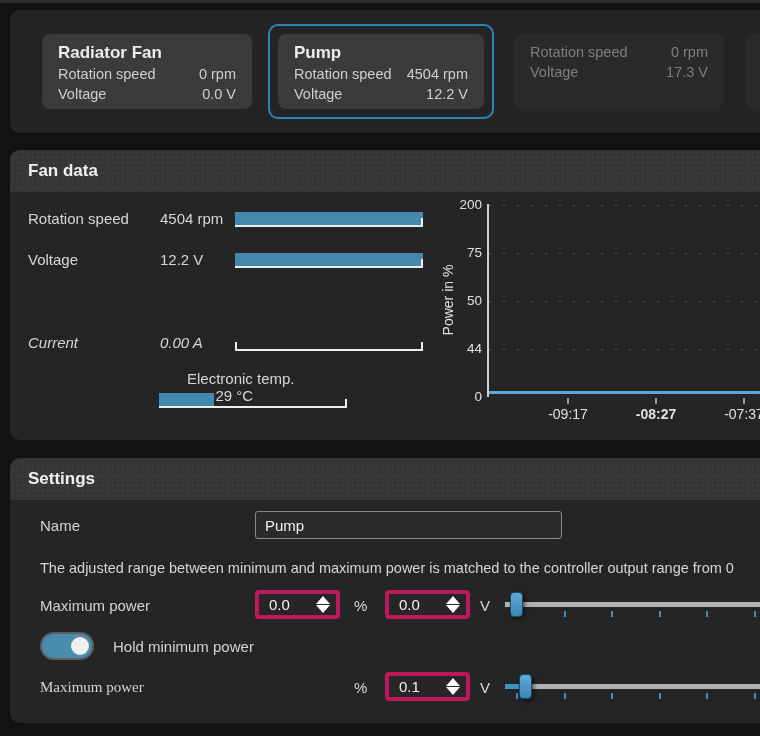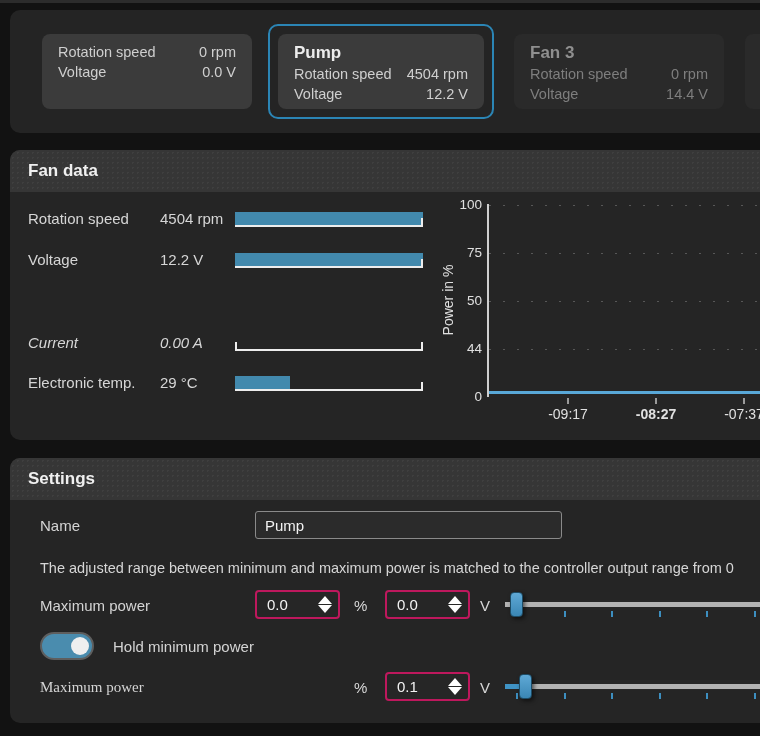--- a/index.html
+++ b/index.html
@@ -47,21 +47,21 @@
   .data-line{position:absolute;left:479px;top:241px;width:321px;height:3px;background:#59a8d8;}
   .xtick-mark{position:absolute;top:248px;width:2px;height:6px;background:#9a9a9a;}
   .xtick-label{position:absolute;top:256px;width:64px;text-align:center;color:#e0e0e0;font-size:14px;}
 
   
   #settings-panel{top:458px;height:265px;}
   .s-label{position:absolute;left:30px;font-size:15px;color:#d4d4d4;}
   .text-input{position:absolute;left:245px;top:53px;width:307px;height:28px;background:#2b2b2b;border:1px solid #8a8a8a;border-radius:3px;color:#f2f2f2;font-size:15px;padding-left:9px;display:flex;align-items:center;}
   .description{position:absolute;left:30px;top:102px;width:766px;font-size:14.5px;color:#d6d6d6;white-space:nowrap;overflow:hidden;}
 
-  .spinbox{position:absolute;width:85px;height:29px;background:#262626;border:2px solid #be185d;border-radius:4px;display:flex;align-items:center;}
+  .spinbox{position:absolute;width:85px;height:29px;background:#262626;border:4px solid #be185d;border-radius:4px;display:flex;align-items:center;}
   .spinbox .sp-val{flex:1;padding-left:10px;font-size:15px;color:#f2f2f2;}
   .sp-arrows{width:22px;display:flex;flex-direction:column;align-items:center;gap:1px;padding-right:4px;}
   .arr-up{width:0;height:0;border-left:7px solid transparent;border-right:7px solid transparent;border-bottom:8px solid #ffffff;}
   .arr-down{width:0;height:0;border-left:7px solid transparent;border-right:7px solid transparent;border-top:8px solid #ffffff;}
   .unit{position:absolute;font-size:15px;color:#d8d8d8;}
 
   .slider{position:absolute;left:495px;width:315px;height:30px;}
   .slider .track{position:absolute;left:0;top:13px;width:315px;height:5px;background:#b2b2b2;}
   .slider .track-fill{position:absolute;left:0;top:13px;height:5px;background:#3f93c5;}
   .slider .thumb{position:absolute;top:3px;width:13px;height:25px;border-radius:4px;background:linear-gradient(180deg,#5fa9d6,#3a86b4);border:1px solid #1d4c66;box-shadow:2px 2px 4px rgba(0,0,0,0.55);}
@@ -72,20 +72,21 @@
 </style>
 </head>
 <body>
 
 <div id="screen">
   <div class="top-edge"></div>
 
   <div class="device-bar">
 
     <div class="card first">
+      <div class="card-title">Radiator Fan</div>
       <div class="card-row">
         <span>Rotation speed</span>
         <span>0 rpm</span>
       </div>
       <div class="card-row">
         <span>Voltage</span>
         <span>0.0 V</span>
       </div>
     </div>
 
@@ -97,28 +98,27 @@
           <span>4504 rpm</span>
         </div>
         <div class="card-row">
           <span>Voltage</span>
           <span>12.2 V</span>
         </div>
       </div>
     </div>
 
     <div class="card dim third">
-      <div class="card-title">Fan 3</div>
       <div class="card-row">
         <span>Rotation speed</span>
         <span>0 rpm</span>
       </div>
       <div class="card-row">
         <span>Voltage</span>
-        <span>14.4 V</span>
+        <span>17.3 V</span>
       </div>
     </div>
 
     <div class="card dim partial"></div>
   </div>
 
   <div class="panel" id="fan-panel">
     <div class="panel-header">
       <span>Fan data</span>
     </div>
@@ -137,31 +137,31 @@
           <span class="fill" style="width: 100%;"></span>
         </span>
     </div>
     <div class="fan-row" style="top:180px;font-style:italic;">
       <span class="f-label">Current</span>
       <span class="f-value">0.00 A</span>
       <span class="meter">
           <span class="fill" style="width: 0%;"></span>
         </span>
     </div>
-    <div class="fan-row" style="top:220px;">
+    <div class="fan-row" style="top:220px;flex-direction:column;">
       <span class="f-label">Electronic temp.</span>
       <span class="f-value">29 °C</span>
       <span class="meter">
           <span class="fill" style="width: 29%;"></span>
         </span>
     </div>
 
     <div class="chart">
       <div class="y-axis-label">Power in %</div>
-      <div class="ytick" style="top:46px;">100</div>
+      <div class="ytick" style="top:46px;">200</div>
       <div class="ytick" style="top:94px;">75</div>
       <div class="ytick" style="top:142px;">50</div>
       <div class="ytick" style="top:190px;">44</div>
       <div class="ytick" style="top:238px;">0</div>
       <div class="gridline" style="top:55px;"></div>
       <div class="gridline" style="top:103px;"></div>
       <div class="gridline" style="top:151px;"></div>
       <div class="gridline" style="top:199px;"></div>
       <div class="y-axis-line"></div>
       <div class="data-line"></div>

